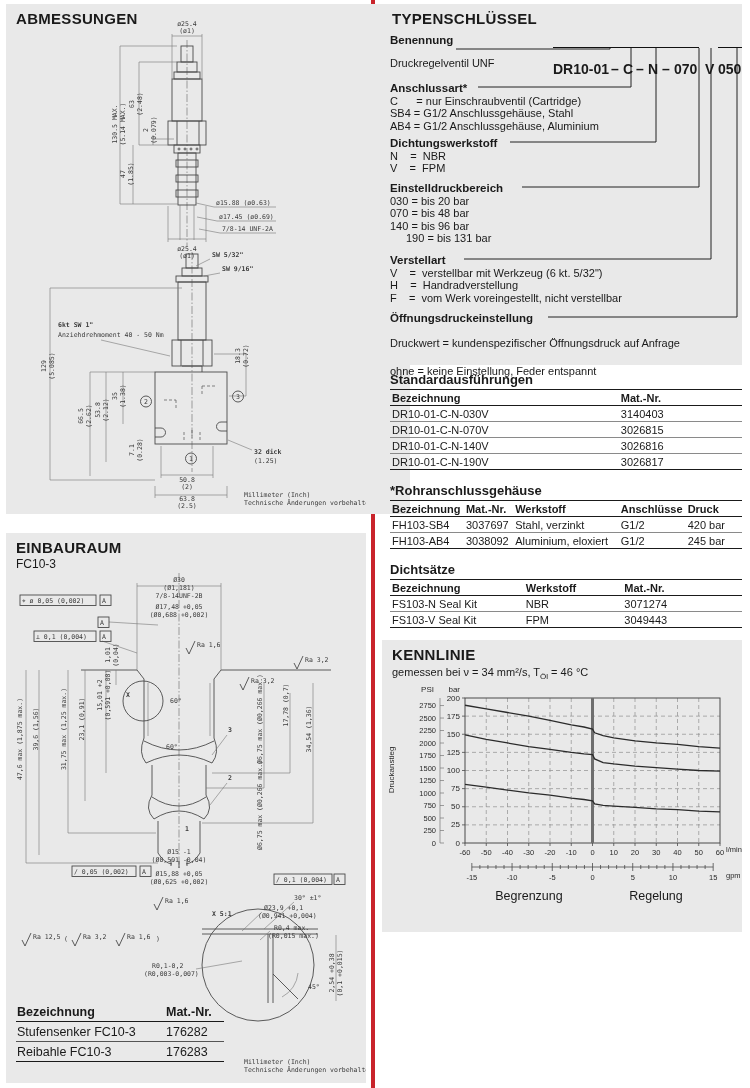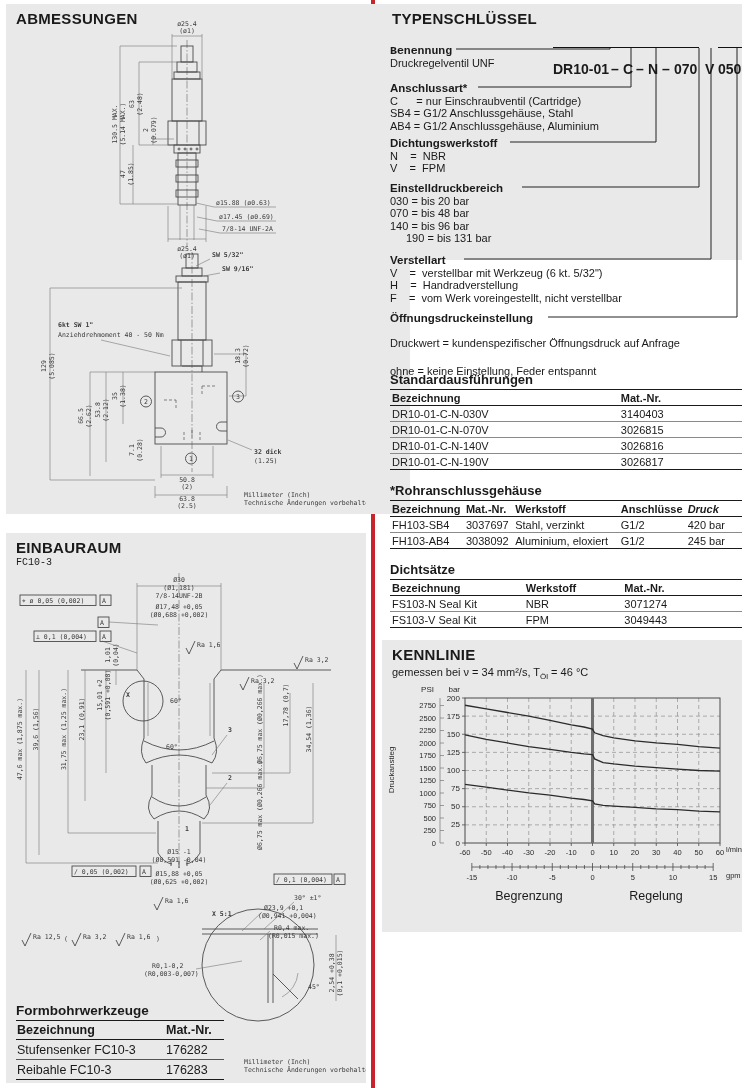--- a/index.html
+++ b/index.html
@@ -1,33 +1,33 @@
 <!DOCTYPE html>
 <html><head>
 <meta charset="utf-8">
 <style>
   html,body{margin:0;padding:0;background:#ffffff;}
   body{width:750px;height:1088px;position:relative;overflow:hidden;
        font-family:"Liberation Sans",sans-serif;color:#1a1a1a;}
   .panel{position:absolute;background:#e9e9e9;}
   .panel h2{position:absolute;left:10px;top:6px;margin:0;font-size:15px;font-weight:bold;letter-spacing:.3px;}
-  .subtitle{position:absolute;left:10px;font-size:10px;font-family:Liberation Mono, monospace;}
+  .subtitle{position:absolute;left:10px;font-size:12px;}
   #divider{position:absolute;left:371px;top:0;width:4px;height:1088px;background:#c9242b;}
   
   #panel-abm{left:6px;top:4px;width:404px;height:510px;}
   #panel-ein{left:6px;top:533px;width:360px;height:550px;}
   #panel-abm svg,#panel-ein svg{position:absolute;left:0;top:0;}
   .dtext{font-family:"DejaVu Sans Mono",monospace;font-size:6.5px;fill:#3a3a3a;}
   .db{font-weight:bold;}
   .dstroke{fill:none;stroke:#4a4a4a;stroke-width:.9;}
   .dim{fill:none;stroke:#777;stroke-width:.6;}
   .cl{fill:none;stroke:#666;stroke-width:.6;stroke-dasharray:8 2 1.5 2;}
   .dash{fill:none;stroke:#555;stroke-width:.7;stroke-dasharray:3 2;}
   
-  #panel-typ{left:382px;top:4px;width:360px;height:256px;}
+  #panel-typ{left:382px;top:4px;width:360px;height:361px;}
   #typ-lines{position:absolute;left:0;top:0;}
   .code-part{position:absolute;font-size:14px;font-weight:bold;white-space:pre;margin-top:29px;}
   .code-underline{position:absolute;height:0;border-bottom:1.4px solid #111;top:43px;}
   .typ-sec-h{position:absolute;left:8px;font-size:11.5px;font-weight:bold;white-space:pre;}
   .typ-line{position:absolute;left:8px;font-size:11px;white-space:pre;}
   #tables{position:absolute;left:390px;top:372px;width:352px;}
   .tbl h3{margin:0 0 2px 0;font-size:13px;font-weight:bold;}
   .tbl{margin-bottom:13px;}
   .tbl table{width:100%;border-collapse:collapse;border-top:1.8px solid #1a1a1a;border-bottom:1.8px solid #1a1a1a;}
   .tbl th{font-size:11px;font-weight:bold;text-align:left;padding:1.5px 2px;border-bottom:1.8px solid #1a1a1a;}
@@ -259,21 +259,20 @@
         <path d="M66,407 l3,6 l6,-13" class="dstroke"></path>
         <text x="77" y="406" class="dtext">Ra 3,2</text>
         <path d="M110,407 l3,6 l6,-13" class="dstroke"></path>
         <text x="121" y="406" class="dtext">Ra 1,6</text>
         <text x="150" y="408" class="dtext" font-size="11">)</text>
         <text x="238" y="531" class="dtext" font-size="6">Millimeter (Inch)</text>
         <text x="238" y="539" class="dtext" font-size="6">Technische Änderungen vorbehalten</text>
       </g>
   </svg>
   <div id="fbw">
-    <h3>Formbohrwerkzeuge</h3>
     <table>
         <thead id="fbw-head">
           <tr>
             <th>Bezeichnung</th>
             <th>Mat.-Nr.</th>
           </tr>
         </thead>
         <tbody id="fbw-body">
           <tr>
             <td>Stufensenker FC10-3</td>
@@ -293,21 +292,21 @@
   <svg id="typ-lines" width="360" height="361" viewBox="0 0 360 361">
       <path d="M74,45 H228 V44" fill="none" stroke="#222" stroke-width="1"></path>
       <path d="M96,83 H249 V44" fill="none" stroke="#222" stroke-width="1"></path>
       <path d="M128,138 H274 V44" fill="none" stroke="#222" stroke-width="1"></path>
       <path d="M140,183 H317 V44" fill="none" stroke="#222" stroke-width="1"></path>
       <path d="M82,255 H329 V44" fill="none" stroke="#222" stroke-width="1"></path>
       <path d="M166,313 H355 V44" fill="none" stroke="#222" stroke-width="1"></path>
     </svg>
   <div id="code-row"></div>
   <div id="typ-sections">
-      <div class="typ-sec-h" style="top: 40px; font-family: Liberation Mono, monospace;">Benennung</div>
+      <div class="typ-sec-h" style="top: 30px;">Benennung</div>
       <div class="typ-line" style="top: 53px;">Druckregelventil UNF</div>
       <div class="typ-sec-h" style="top: 78px;">Anschlussart*</div>
       <div class="typ-line" style="top: 91px;">C      = nur Einschraubventil (Cartridge)</div>
       <div class="typ-line" style="top: 103.3px;">SB4 = G1/2 Anschlussgehäuse, Stahl</div>
       <div class="typ-line" style="top: 115.6px;">AB4 = G1/2 Anschlussgehäuse, Aluminium</div>
       <div class="typ-sec-h" style="top: 133px;">Dichtungswerkstoff</div>
       <div class="typ-line" style="top: 146px;">N    =  NBR</div>
       <div class="typ-line" style="top: 158.3px;">V    =  FPM</div>
       <div class="typ-sec-h" style="top: 178px;">Einstelldruckbereich</div>
       <div class="typ-line" style="top: 191px;">030 = bis 20 bar</div>
@@ -367,21 +366,21 @@
     </div>
     <div class="tbl">
       <h3>*Rohranschlussgehäuse</h3>
       <table>
         <thead>
           <tr>
             <th style="width: 21%;">Bezeichnung</th>
             <th style="width: 14%;">Mat.-Nr.</th>
             <th style="width: 30%;">Werkstoff</th>
             <th style="width: 19%;">Anschlüsse</th>
-            <th style="width: 16%; font-style: italic;">Druck</th>
+            <th style="width: 16%;">Druck</th>
           </tr>
         </thead>
         <tbody>
           <tr>
             <td>FH103-SB4</td>
             <td>3037697</td>
             <td>Stahl, verzinkt</td>
             <td>G1/2</td>
             <td>420 bar</td>
           </tr>

